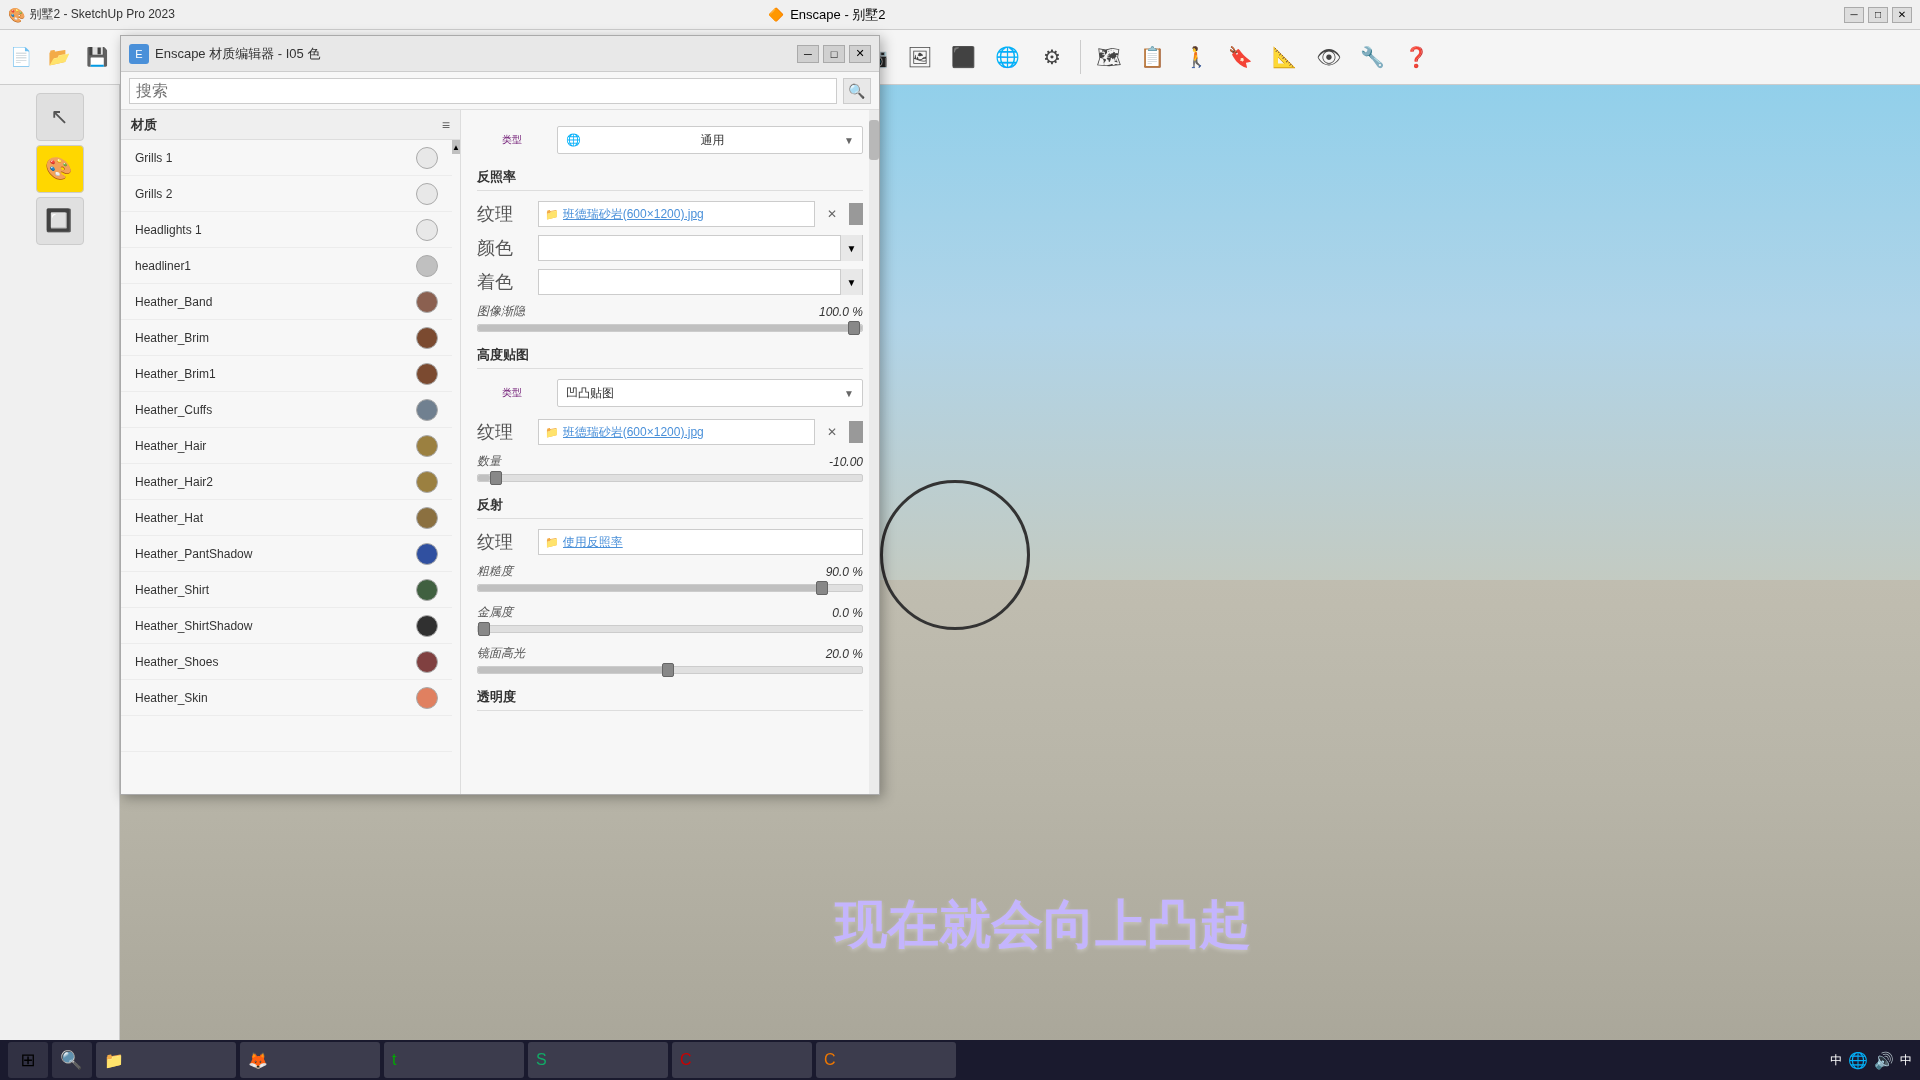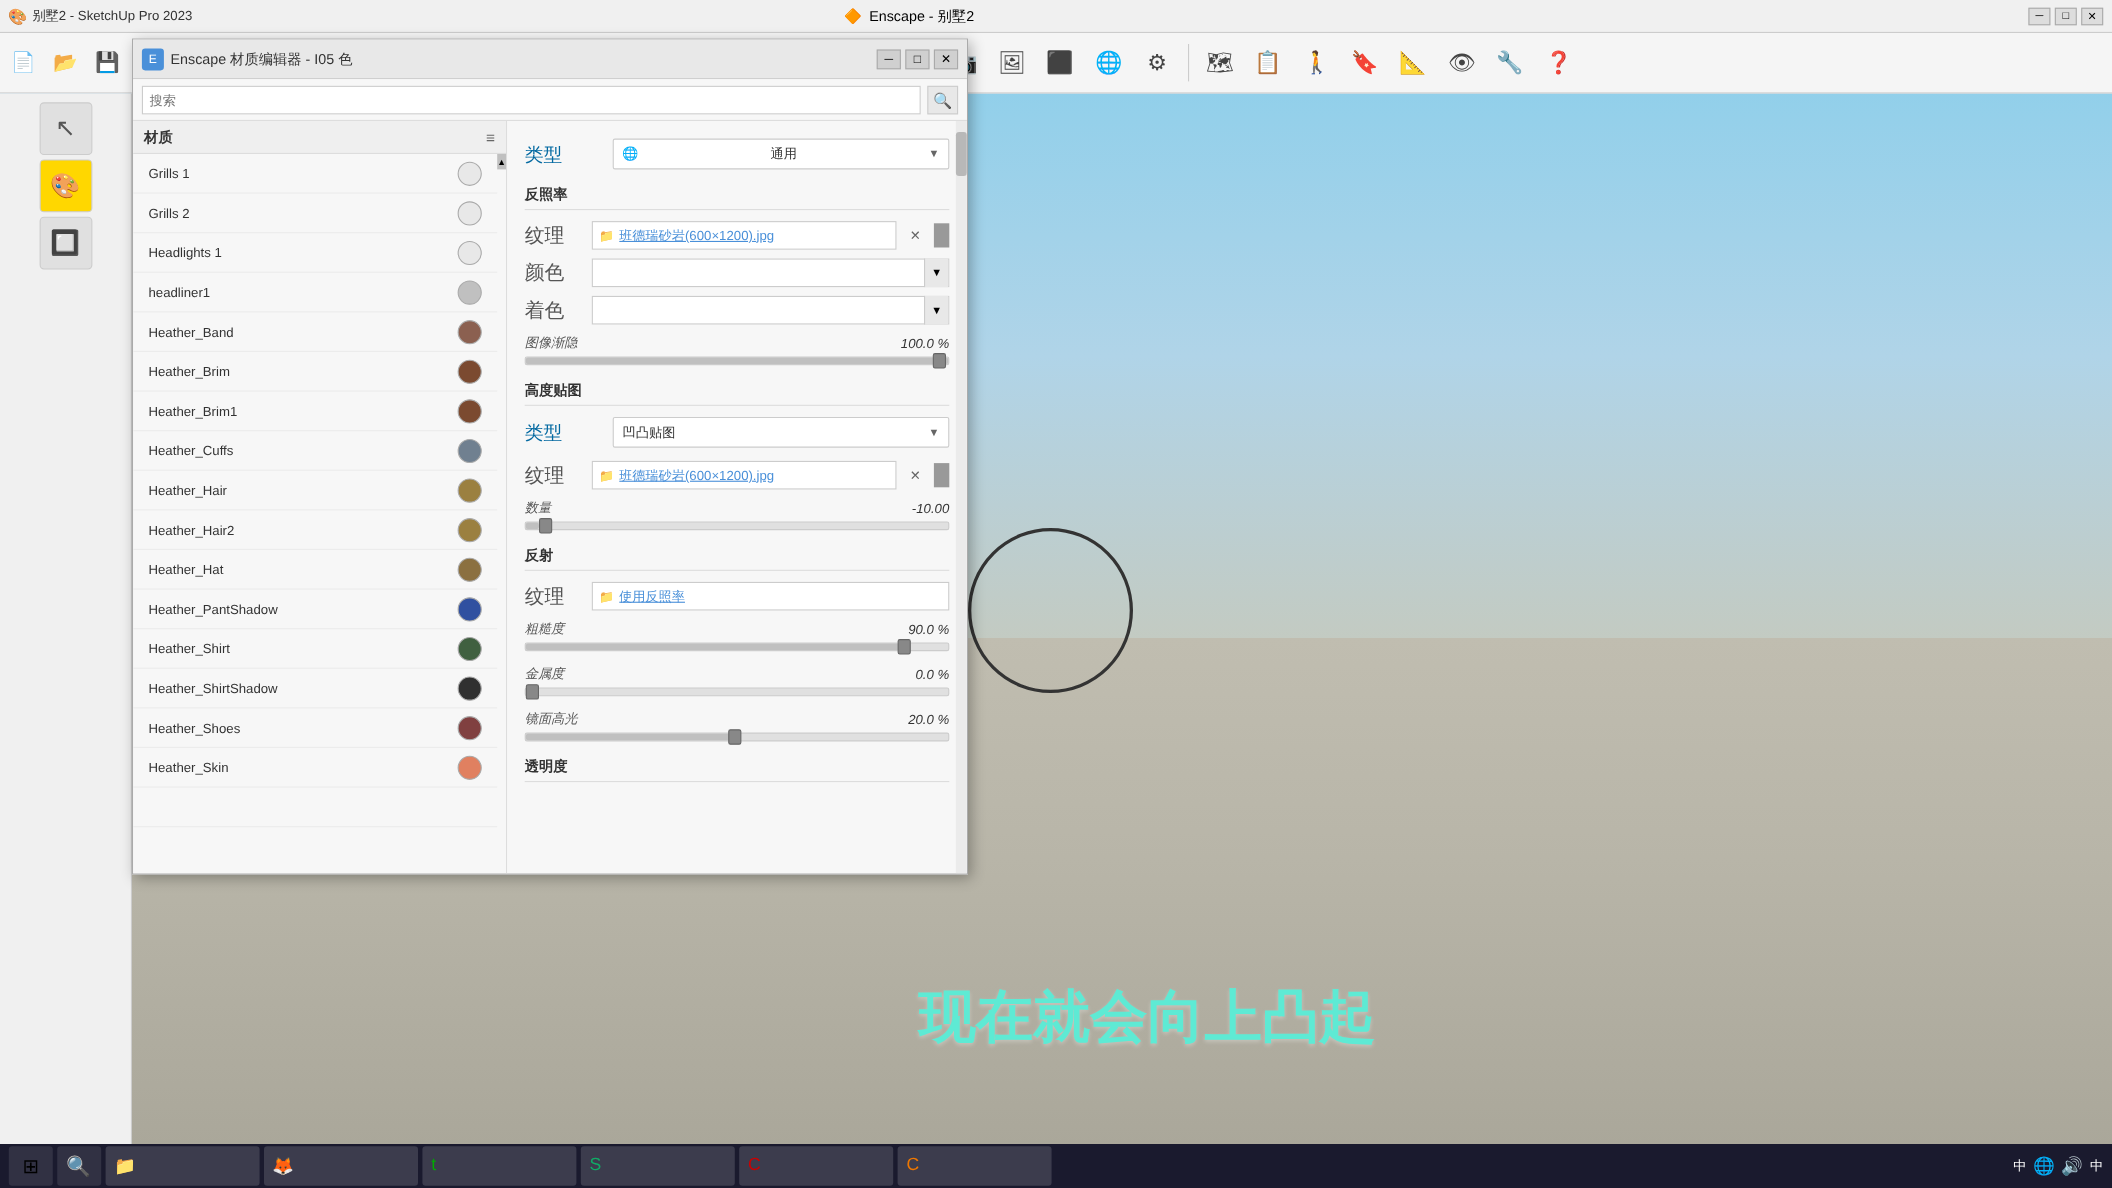--- a/index.html
+++ b/index.html
@@ -10,21 +10,21 @@
       position: absolute; top: 0; left: 0; width: 1920px; height: 1080px;
       background: linear-gradient(180deg, #87CEEB 0%, #b0d4e8 30%, #c8c8b8 60%, #a0a090 100%);
       z-index: 0;
     }
     .scene-ground {
       position: absolute; bottom: 0; left: 0; width: 100%; height: 500px;
       background: linear-gradient(180deg, #c0bdb0 0%, #b8b5a8 40%, #a8a598 100%);
     }
     .scene-overlay-text {
       position: absolute; bottom: 120px; left: 50%; transform: translateX(-30%);
-      font-size: 52px; font-weight: bold; color: #5eead4; z-index: 5;
+      font-size: 52px; font-weight: bold; color: #c4b5fd; z-index: 5;
       text-shadow: 0 2px 4px rgba(255,255,255,0.3);
       margin-top: 13px;
     }
     .scene-circle {
       position: absolute; width: 150px; height: 150px;
       border: 3px solid #333; border-radius: 50%;
       top: 480px; left: 880px; z-index: 6;
     }
 
     
@@ -127,21 +127,21 @@
 
     
     .mat-panel {
       flex: 1; overflow-y: auto; padding: 16px; background: #f7f7f7;
     }
 
     
     .panel-row {
       display: flex; align-items: center; margin-bottom: 12px; gap: 10px;
     }
-    .panel-label { font-size: 17px; color: #0369a1; width: 70px; flex-shrink: 0; }
+    .panel-label { font-size: 10px; color: #701a75; width: 70px; flex-shrink: 0; text-align: center; }
     .panel-select {
       height: 28px; border: 1px solid #ccc; background: white; padding: 0 6px; font-size: 12px; display: flex; align-items: center; justify-content: space-between; cursor: pointer; flex: 1;
     }
     .panel-select-text { font-size: 12px; color: #333; }
     .panel-chevron { font-size: 10px; color: #666; }
 
     .section-title { font-size: 13px; font-weight: bold; color: #333; margin: 14px 0 10px 0; border-bottom: 1px solid #ddd; padding-bottom: 4px; }
 
     .texture-row {
       display: flex; align-items: center; margin-bottom: 8px; gap: 6px;
@@ -272,21 +272,21 @@
     <div class="icon">E</div>
     <span class="mat-title-text">Enscape 材质编辑器 - I05 色</span>
     <div class="mat-win-btns">
       <div class="mat-win-btn">─</div>
       <div class="mat-win-btn">□</div>
       <div class="mat-win-btn">✕</div>
     </div>
   </div>
 
   <div class="mat-search">
-    <input type="text" style="flex: 1 1 0%; height: 26px; border: 1px solid rgb(204, 204, 204); padding: 0px 6px; font-size: 12px;" placeholder="搜索">
+    <input type="text" style="flex: 1 1 0%; height: 26px; border: 1px solid rgb(204, 204, 204); padding: 0px 6px; font-size: 16px;" placeholder="搜索">
     <div class="search-btn">🔍</div>
   </div>
 
   <div class="mat-content">
 
     <div class="mat-list">
       <div class="mat-list-header">
         <span class="mat-list-header-text">材质</span>
         <span class="mat-list-header-icon">≡</span>
       </div>

